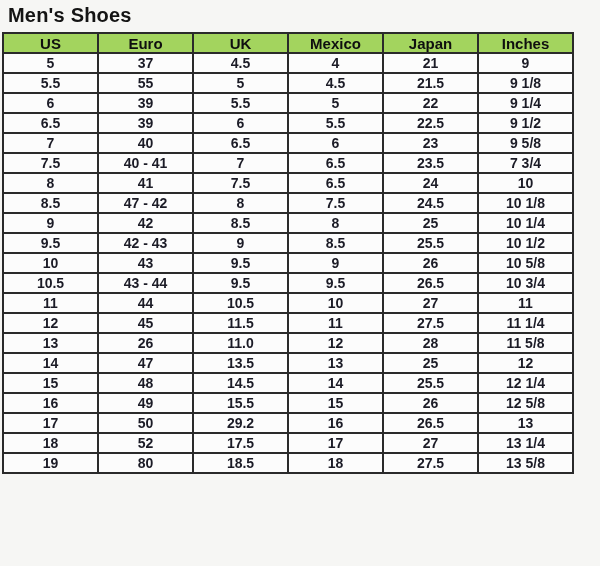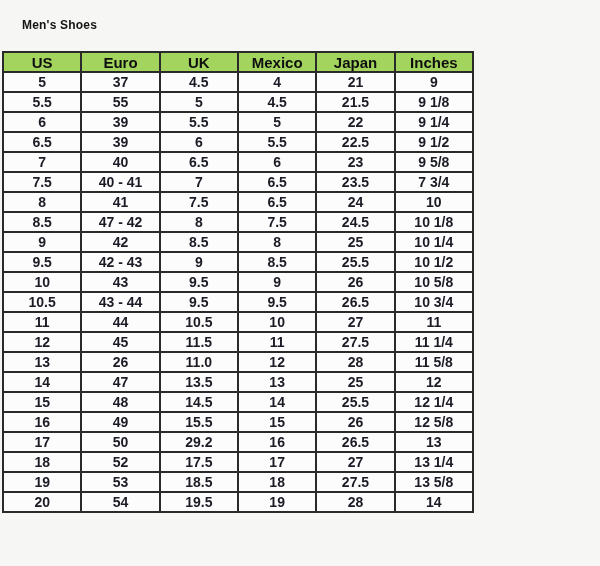--- a/index.html
+++ b/index.html
@@ -7,31 +7,31 @@
     padding: 0;
   }
   body {
     width: 600px;
     height: 566px;
     background: #f6f6f4;
     font-family: "Liberation Sans", sans-serif;
     overflow: hidden;
   }
   .page-title {
-    margin: 14px;
+    margin: 0;
     padding: 4px 0 5px 8px;
-    font-size: 12px;
+    font-size: 20px;
     font-weight: bold;
     color: #141414;
     letter-spacing: 0.2px;
   }
   table.size-table {
     border-collapse: collapse;
     table-layout: fixed;
-    width: 472px;
+    width: 572px;
     margin-left: 2px;
   }
   table.size-table th,
   table.size-table td {
     border: 2px solid #2a2a2a;
     text-align: center;
     vertical-align: middle;
     font-weight: bold;
     padding: 0;
     height: 18px;
@@ -222,29 +222,21 @@
         <tr>
           <td>18</td>
           <td>52</td>
           <td>17.5</td>
           <td>17</td>
           <td>27</td>
           <td>13 1/4</td>
         </tr>
         <tr>
           <td>19</td>
-          <td>53</td>
+          <td>80</td>
           <td>18.5</td>
           <td>18</td>
           <td>27.5</td>
           <td>13 5/8</td>
-        </tr>
-        <tr>
-          <td>20</td>
-          <td>54</td>
-          <td>19.5</td>
-          <td>19</td>
-          <td>28</td>
-          <td>14</td>
         </tr>
       </tbody>
   </table>
 </div>
 
 </body></html>

